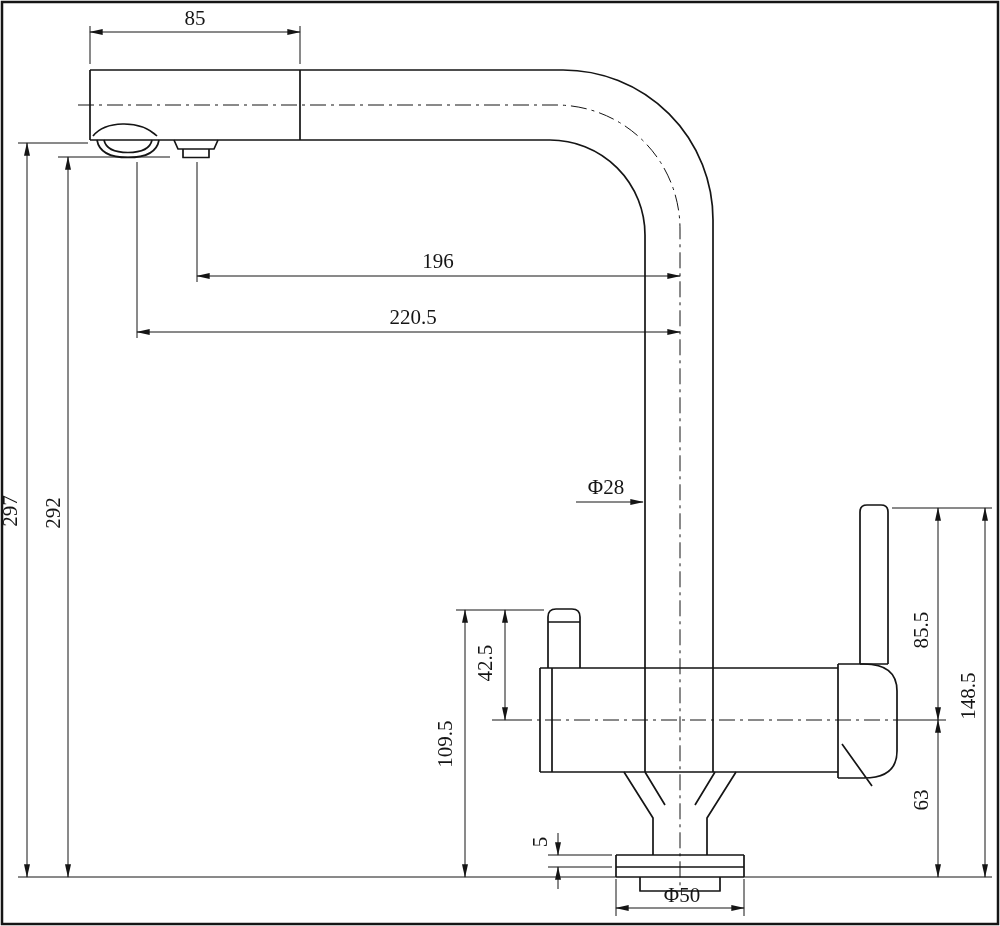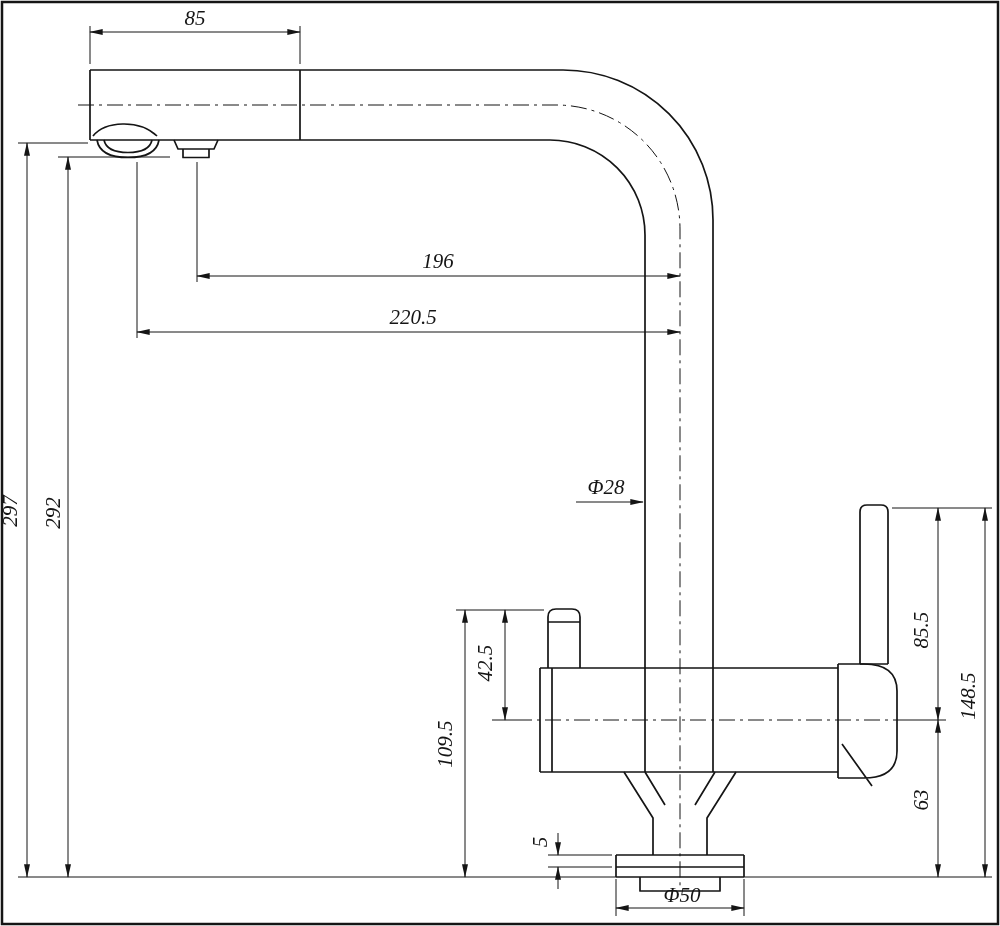--- a/index.html
+++ b/index.html
@@ -1,16 +1,16 @@
 <!DOCTYPE html>
 <html><head>
 <meta charset="utf-8">
 <style>
   html,body{margin:0;padding:0;background:#ffffff;}
-  .stage{position:relative;width:1000px;height:926px;background:#ffffff;overflow:hidden;font-style:italic;}
+  .stage{position:relative;width:1000px;height:926px;background:#ffffff;overflow:hidden;}
   svg{display:block;}
   svg text{fill:#151515;font-family:"Liberation Serif",serif;font-size:21px;}
   .obj{fill:none;stroke-width:1.7;stroke-linecap:butt;stroke-linejoin:round;}
   .cline{fill:none;stroke-width:1;stroke-dasharray:16 5 3 5;}
   .dim{fill:none;stroke-width:1;}
   .frame{fill:none;stroke-width:2.5;}
 </style>
 </head>
 <body>
 

